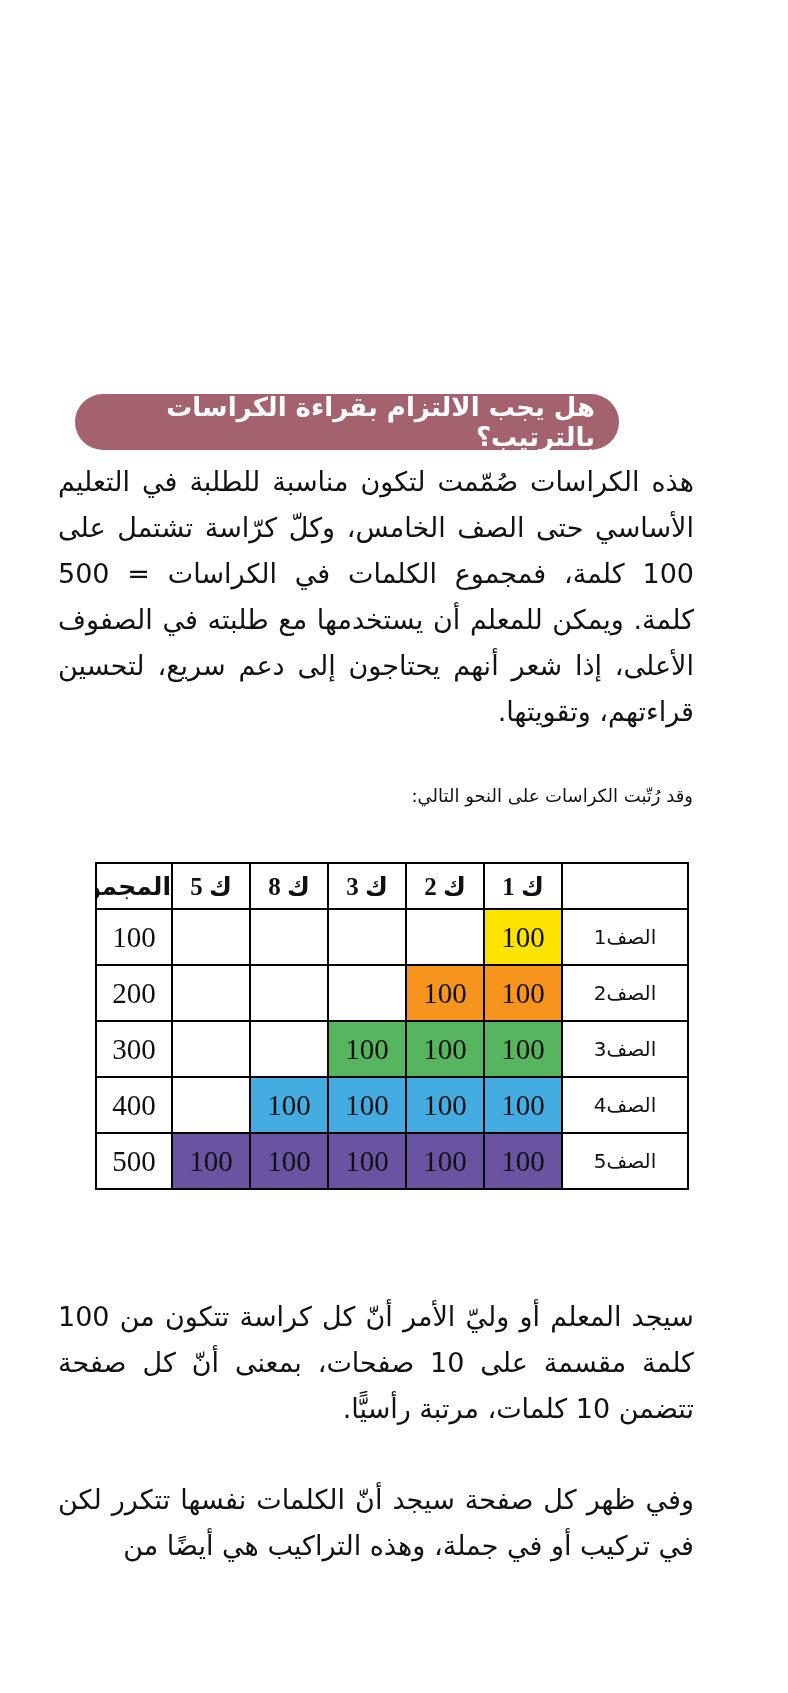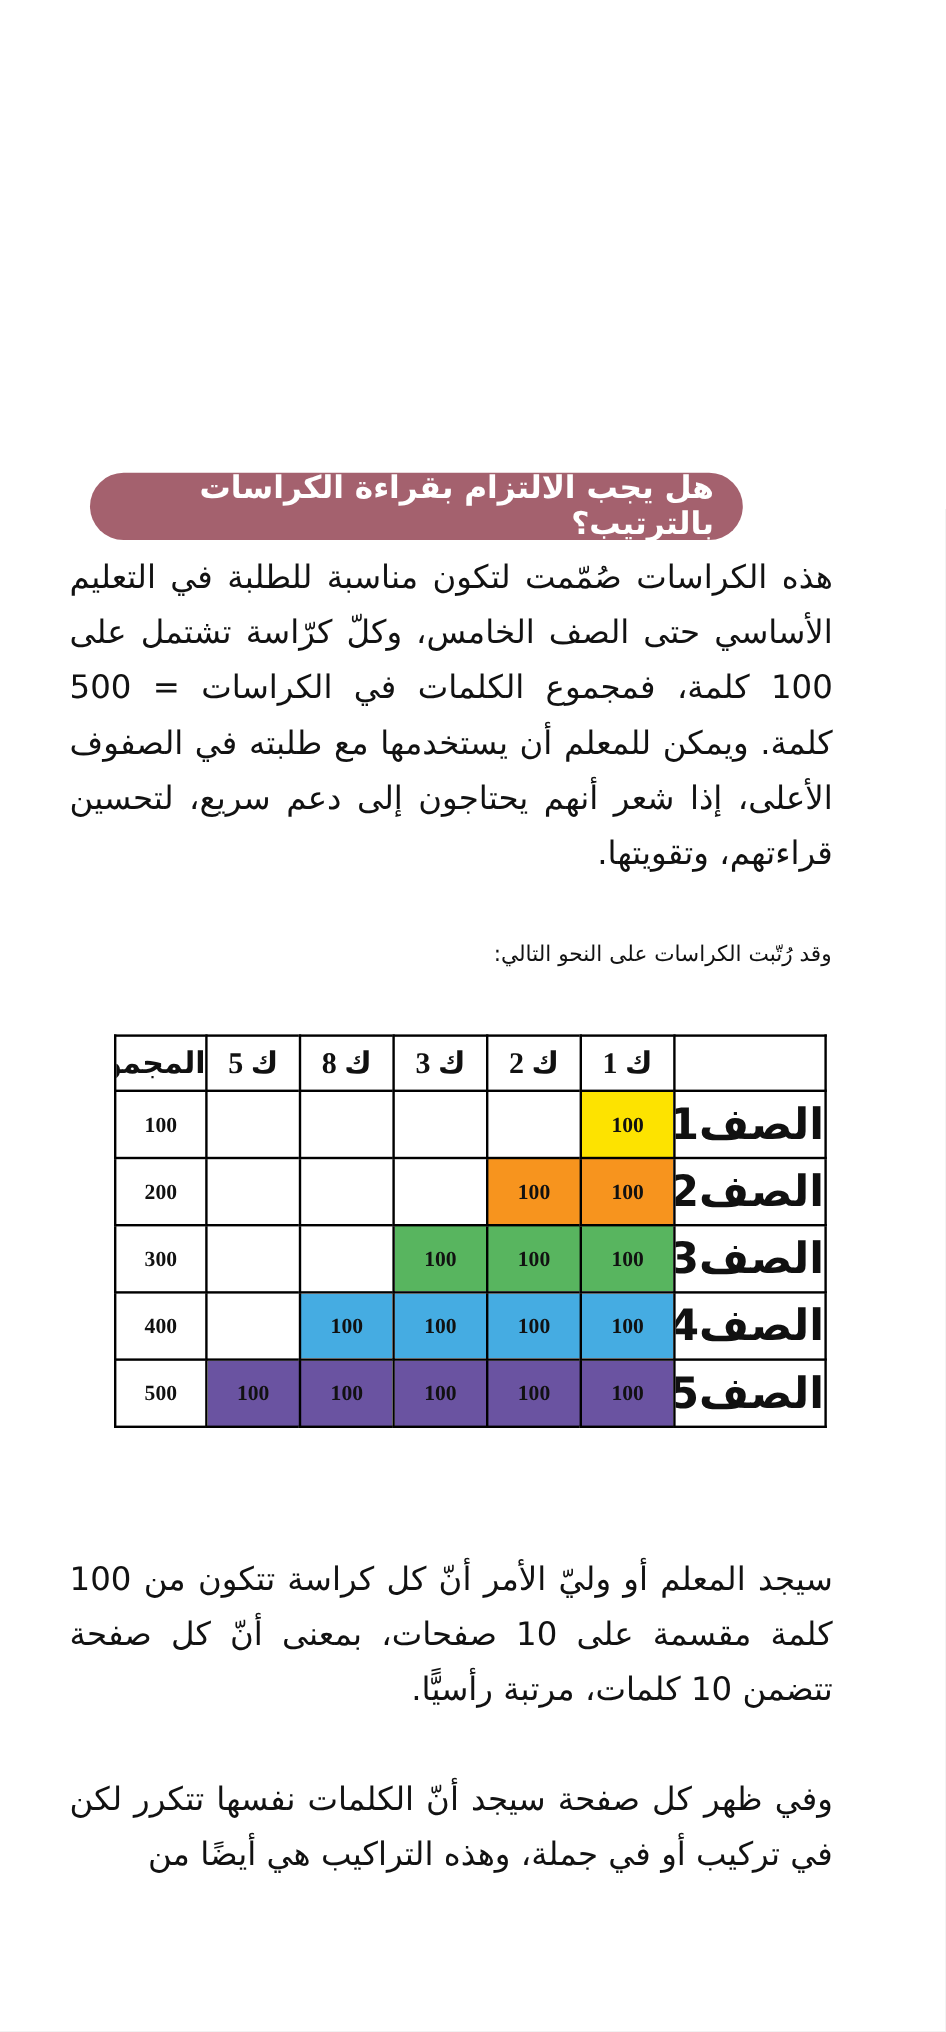--- a/index.html
+++ b/index.html
@@ -54,28 +54,28 @@
   }
   table.grades{border:1px solid #000;}
   th.col-head{
     height:44px;
     font-size:25px;
     font-weight:bold;
     font-family:"Liberation Serif","DejaVu Serif","DejaVu Sans",serif;
   }
   td.cell{
     height:54px;
-    font-size:18px;
-    font-weight:bold;
+    font-size:29px;
+    font-weight:normal;
     font-family:"Liberation Serif","DejaVu Serif","DejaVu Sans",serif;
   }
   td.row-label{
     height:54px;
-    font-size:36px;
-    font-weight:bold;
+    font-size:20px;
+    font-weight:normal;
   }
 </style>
 </head>
 <body>
 
 <div class="page">
 
 
   <div class="banner" style="top: 394px; left: 75px; width: 544px; padding-right: 24px; background: rgb(164, 97, 110);">
     <span>هل يجب الالتزام بقراءة الكراسات بالترتيب؟</span>

